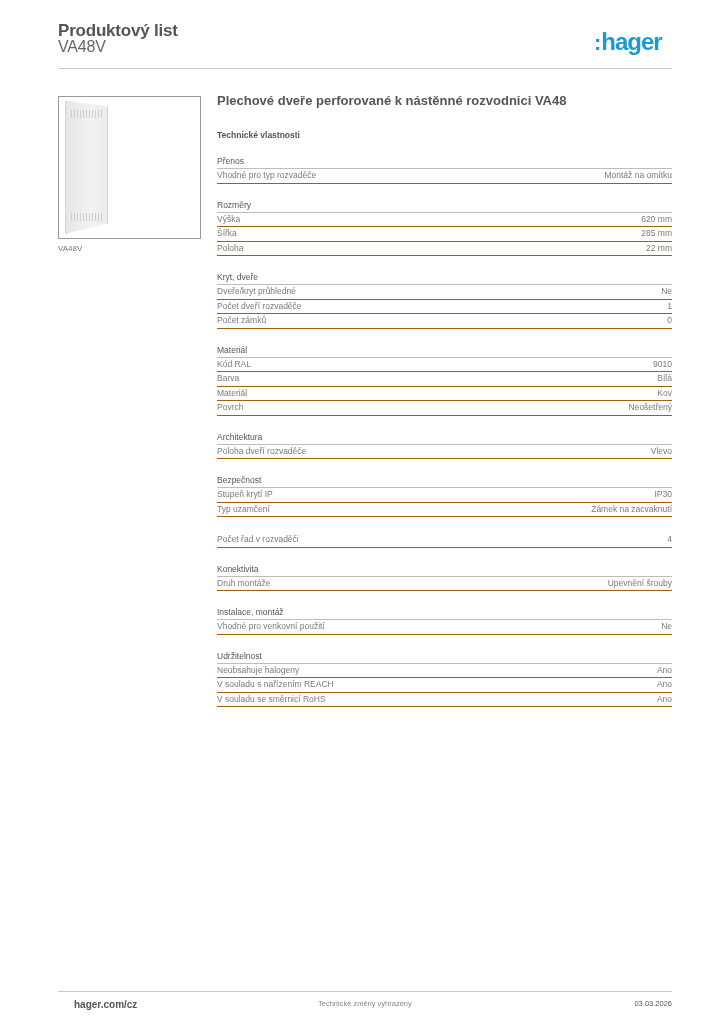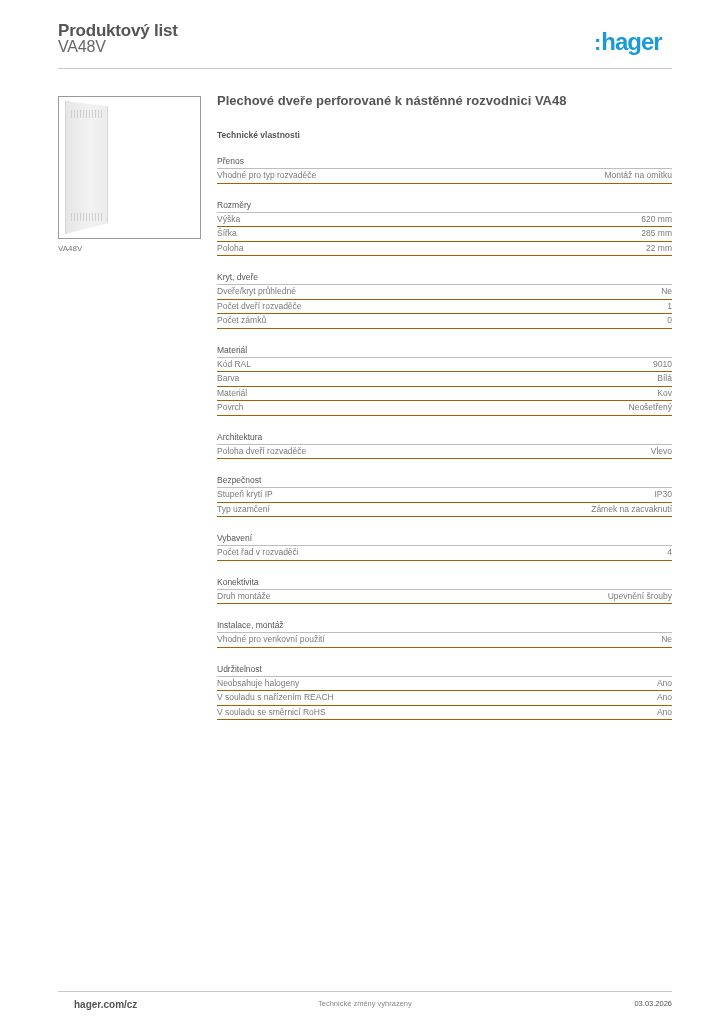--- a/index.html
+++ b/index.html
@@ -163,21 +163,20 @@
         <div class="row">
           <span class="label">Stupeň krytí IP</span>
           <span class="value">IP30</span>
         </div>
         <div class="row">
           <span class="label">Typ uzamčení</span>
           <span class="value">Zámek na zacvaknutí</span>
         </div>
       </div>
       <div class="section">
-        <div class="section-title">Vybavení</div>
         <div class="row">
           <span class="label">Počet řad v rozvaděči</span>
           <span class="value">4</span>
         </div>
       </div>
       <div class="section">
         <div class="section-title">Konektivita</div>
         <div class="row">
           <span class="label">Druh montáže</span>
           <span class="value">Upevnění šrouby</span>

